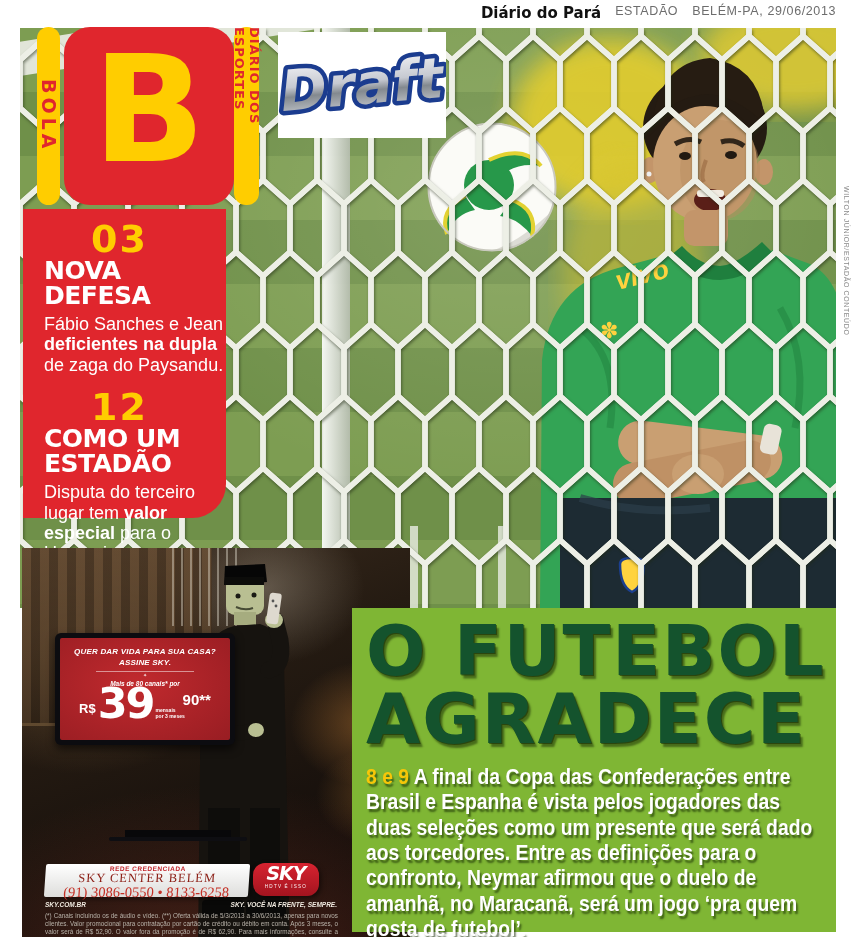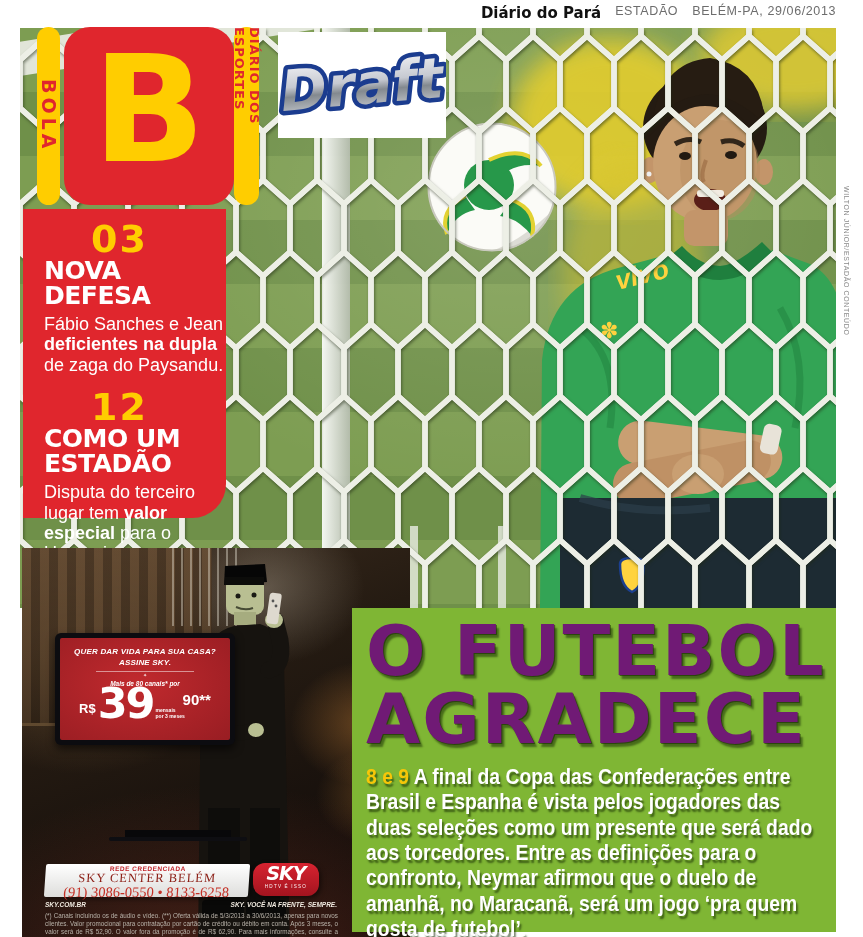--- a/index.html
+++ b/index.html
@@ -87,21 +87,21 @@
                 font-family:"DejaVu Sans",sans-serif;letter-spacing:-1px;}
   .skylogo .tag{font-size:4.6px;letter-spacing:1.2px;opacity:.95;}
   .adline{position:absolute;left:23px;top:353px;width:292px;display:flex;justify-content:space-between;
           font-size:6.5px;font-weight:800;font-style:italic;color:#efe9df;}
   .legal{position:absolute;left:23px;top:364px;width:293px;font-size:6.3px;line-height:1.3;
          color:#b9b3aa;text-align:justify;}
   
   .feat{position:absolute;left:352px;top:608px;width:484px;height:324px;background:#7fb634;
         padding:10px 0 0 14px;box-sizing:border-box;}
   .feat h1{margin:0;font-family:"DejaVu Sans",sans-serif;font-weight:900;font-size:70px;
-           line-height:.97;letter-spacing:2px;color:#701a75;
+           line-height:.97;letter-spacing:2px;color:#14532d;
            text-shadow:3px 4px 2px rgba(25,45,5,.55),1px 1px 0 rgba(25,45,5,.6);}
   .feat p{margin:10px 0 0 0;width:540px;transform:scaleX(.86);transform-origin:left top;
           font-size:22.5px;font-weight:700;line-height:1.13;color:#fff;
           text-shadow:2px 3px 2px rgba(20,40,0,.6);}
   .feat p .pgs{color:#f7c608;font-weight:900;}
 </style>
 </head>
 <body>
 
 <div class="page">

